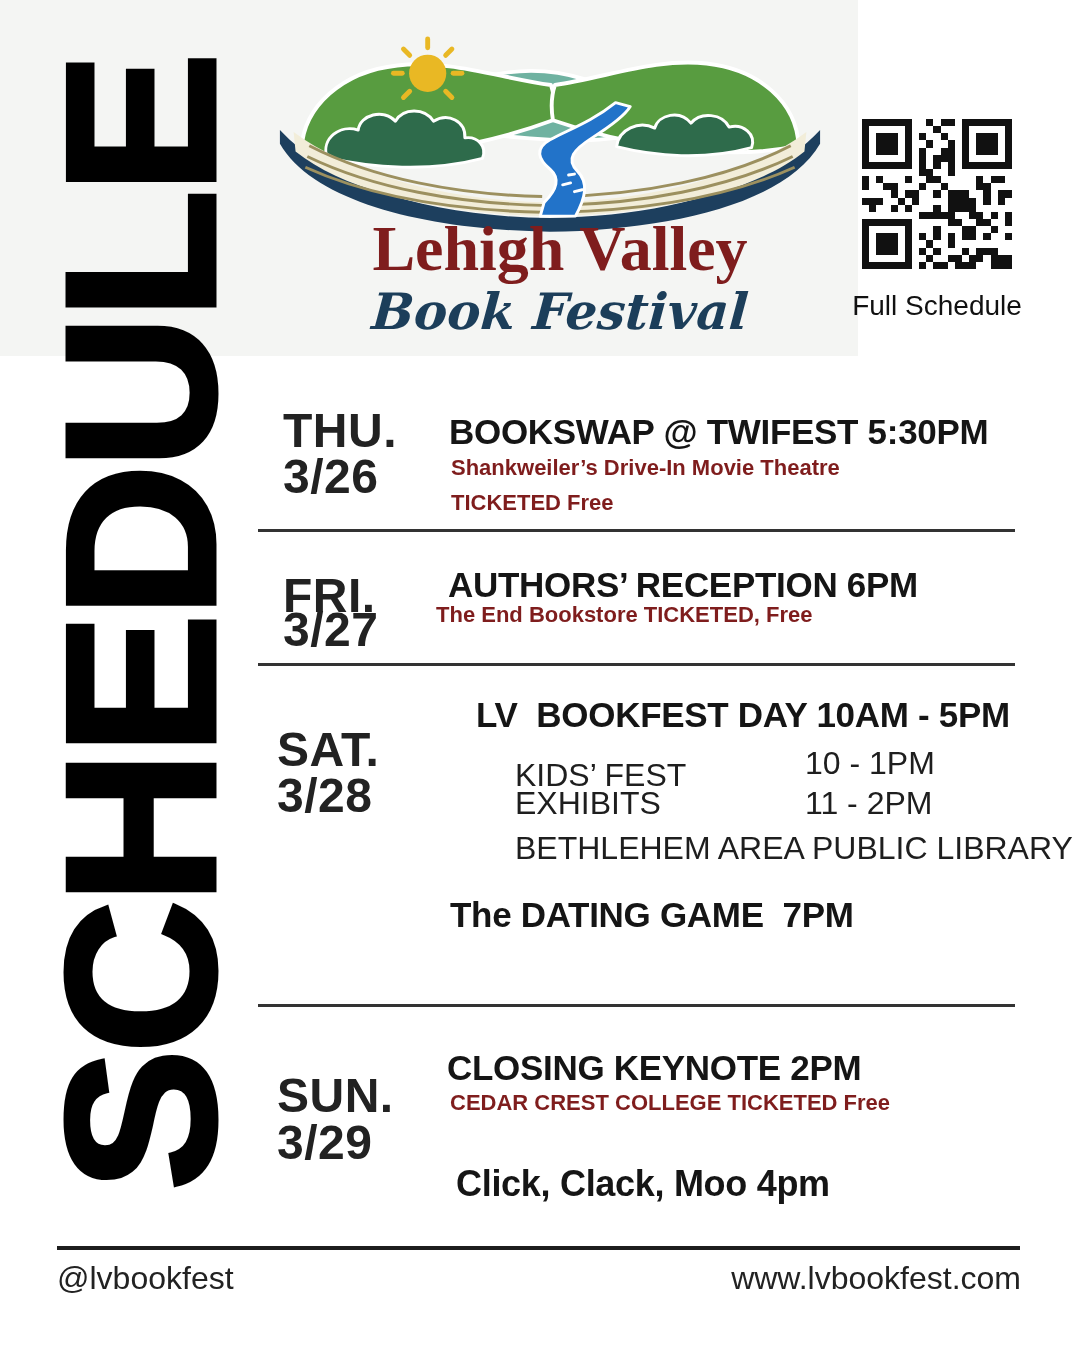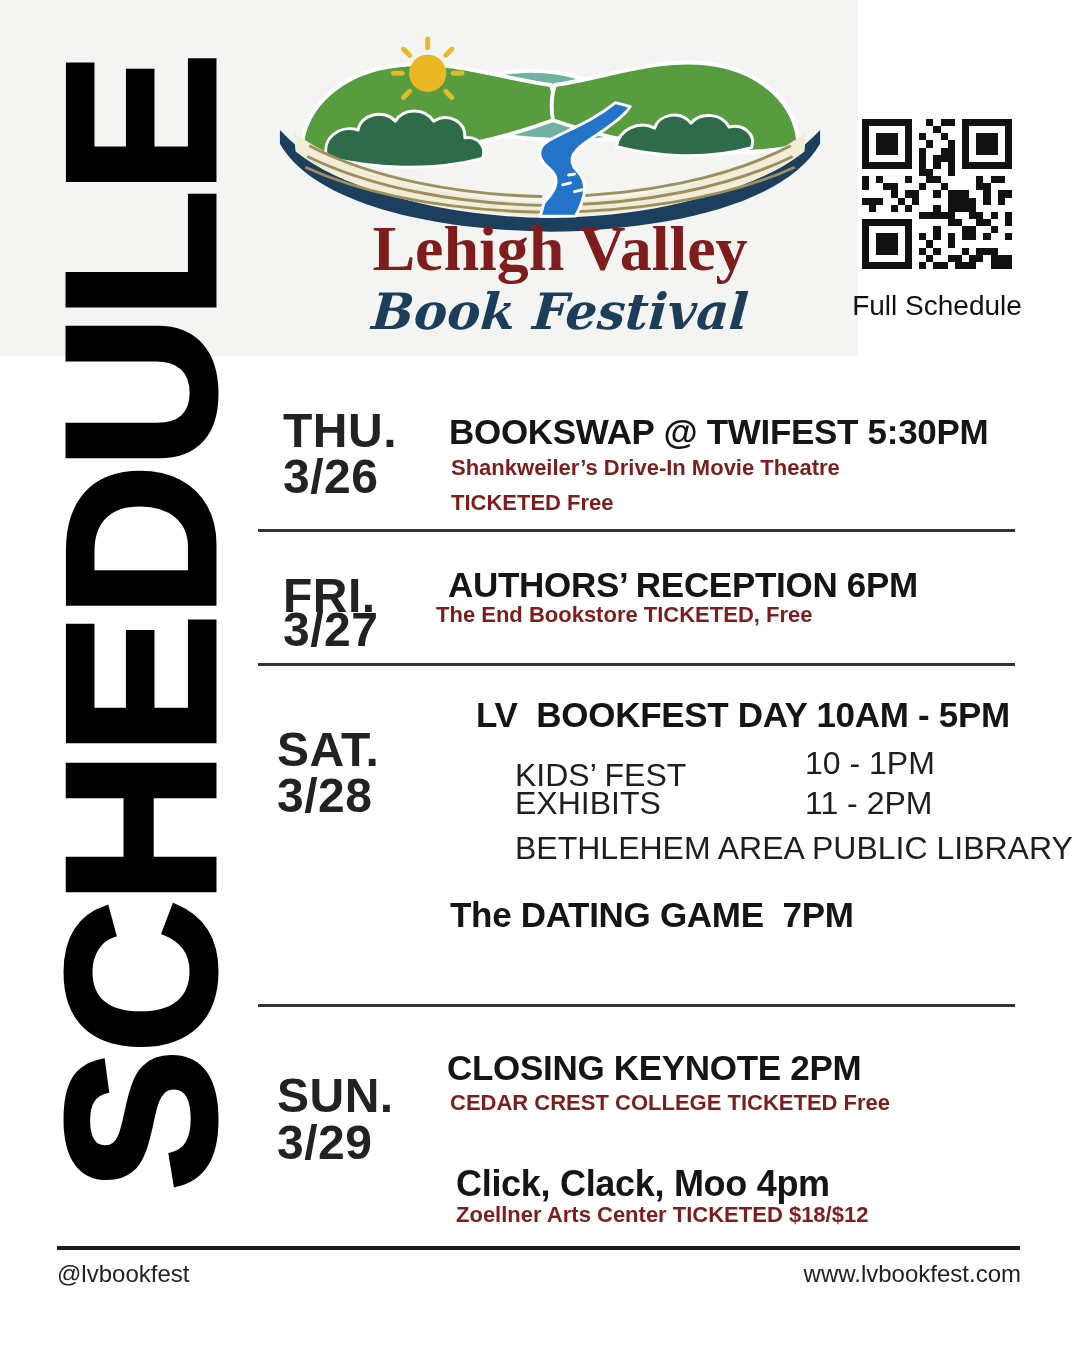--- a/index.html
+++ b/index.html
@@ -30,21 +30,21 @@
   .qr-label{left:837px;top:290px;width:200px;text-align:center;
     font-size:28px;color:#111;white-space:pre;}
   .day{font-weight:700;font-size:48px;line-height:48px;letter-spacing:.5px;
     color:#222;white-space:pre;}
   .title{font-weight:700;font-size:35px;letter-spacing:-.3px;
     color:#151515;white-space:pre;}
   .sub{font-weight:700;font-size:22px;color:#7f1d1d;white-space:pre;}
   .rowtxt{font-weight:400;font-size:32px;color:#1e1e1e;white-space:pre;}
   .hr{height:3px;background:#333;}
   .footer-rule{left:57px;top:1246px;width:963px;height:4px;background:#1d1d1d;}
-  .footer-text{font-size:24px;color:#222;white-space:pre;}
+  .footer-text{font-size:32px;color:#222;white-space:pre;}
   svg{display:block;}
 </style>
 </head>
 <body>
 
 <div id="poster">
 
   <div class="abs header-band"></div>
 
   <div class="abs vertical-title">SCHEDULE</div>
@@ -258,19 +258,18 @@
   <div class="abs rowtxt" style="left:805px;top:785px;">11 - 2PM</div>
   <div class="abs rowtxt" style="left:515px;top:830px;">BETHLEHEM AREA PUBLIC LIBRARY</div>
   <div class="abs title" style="left:450px;top:895px;">The DATING GAME  7PM</div>
   <div class="abs hr" style="left:258px;top:1004px;width:757px;"></div>
 
   <div class="abs day" style="left:277px;top:1072px;">SUN.</div>
   <div class="abs day" style="left:277px;top:1119px;">3/29</div>
   <div class="abs title" style="left:447px;top:1048px;">CLOSING KEYNOTE 2PM</div>
   <div class="abs sub" style="left:450px;top:1090px;">CEDAR CREST COLLEGE TICKETED Free</div>
   <div class="abs title" style="left:456px;top:1163px;font-size:36px;">Click, Clack, Moo 4pm</div>
-  <div class="abs sub" style="left:456px;top:1202px;">Zoellner Arts Center TICKETED $18/$12</div>
 
   <div class="abs footer-rule"></div>
   <div class="abs footer-text" style="left:57px;top:1260px;">@lvbookfest</div>
   <div class="abs footer-text" style="left:700px;top:1260px;width:321px;text-align:right;">www.lvbookfest.com</div>
 
 </div>
 
 </body></html>

